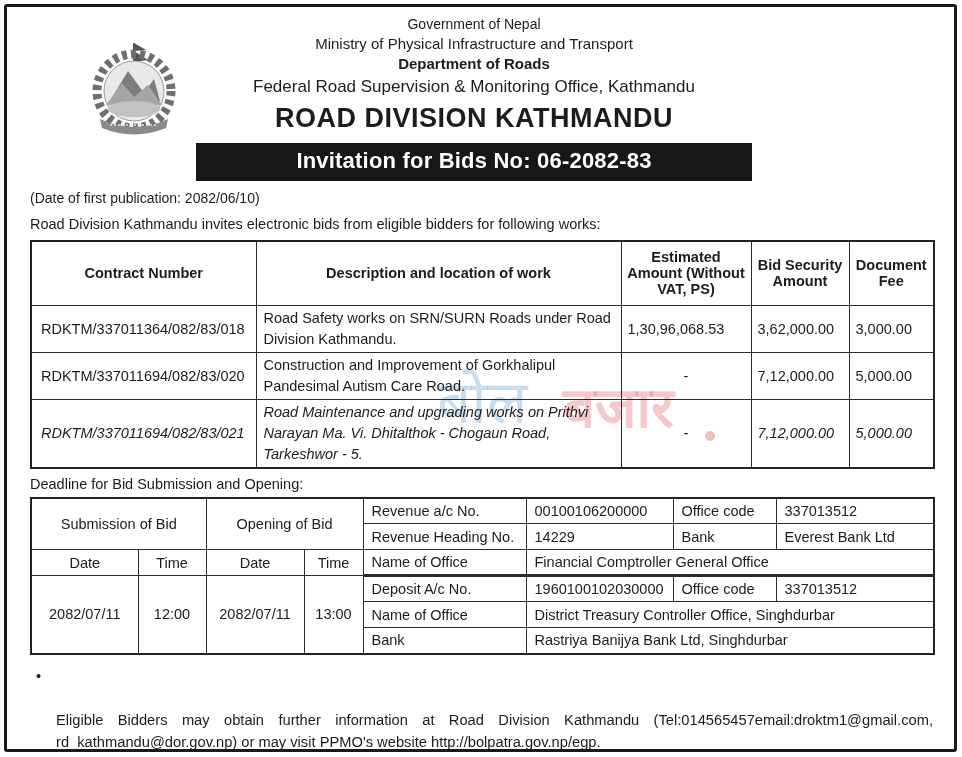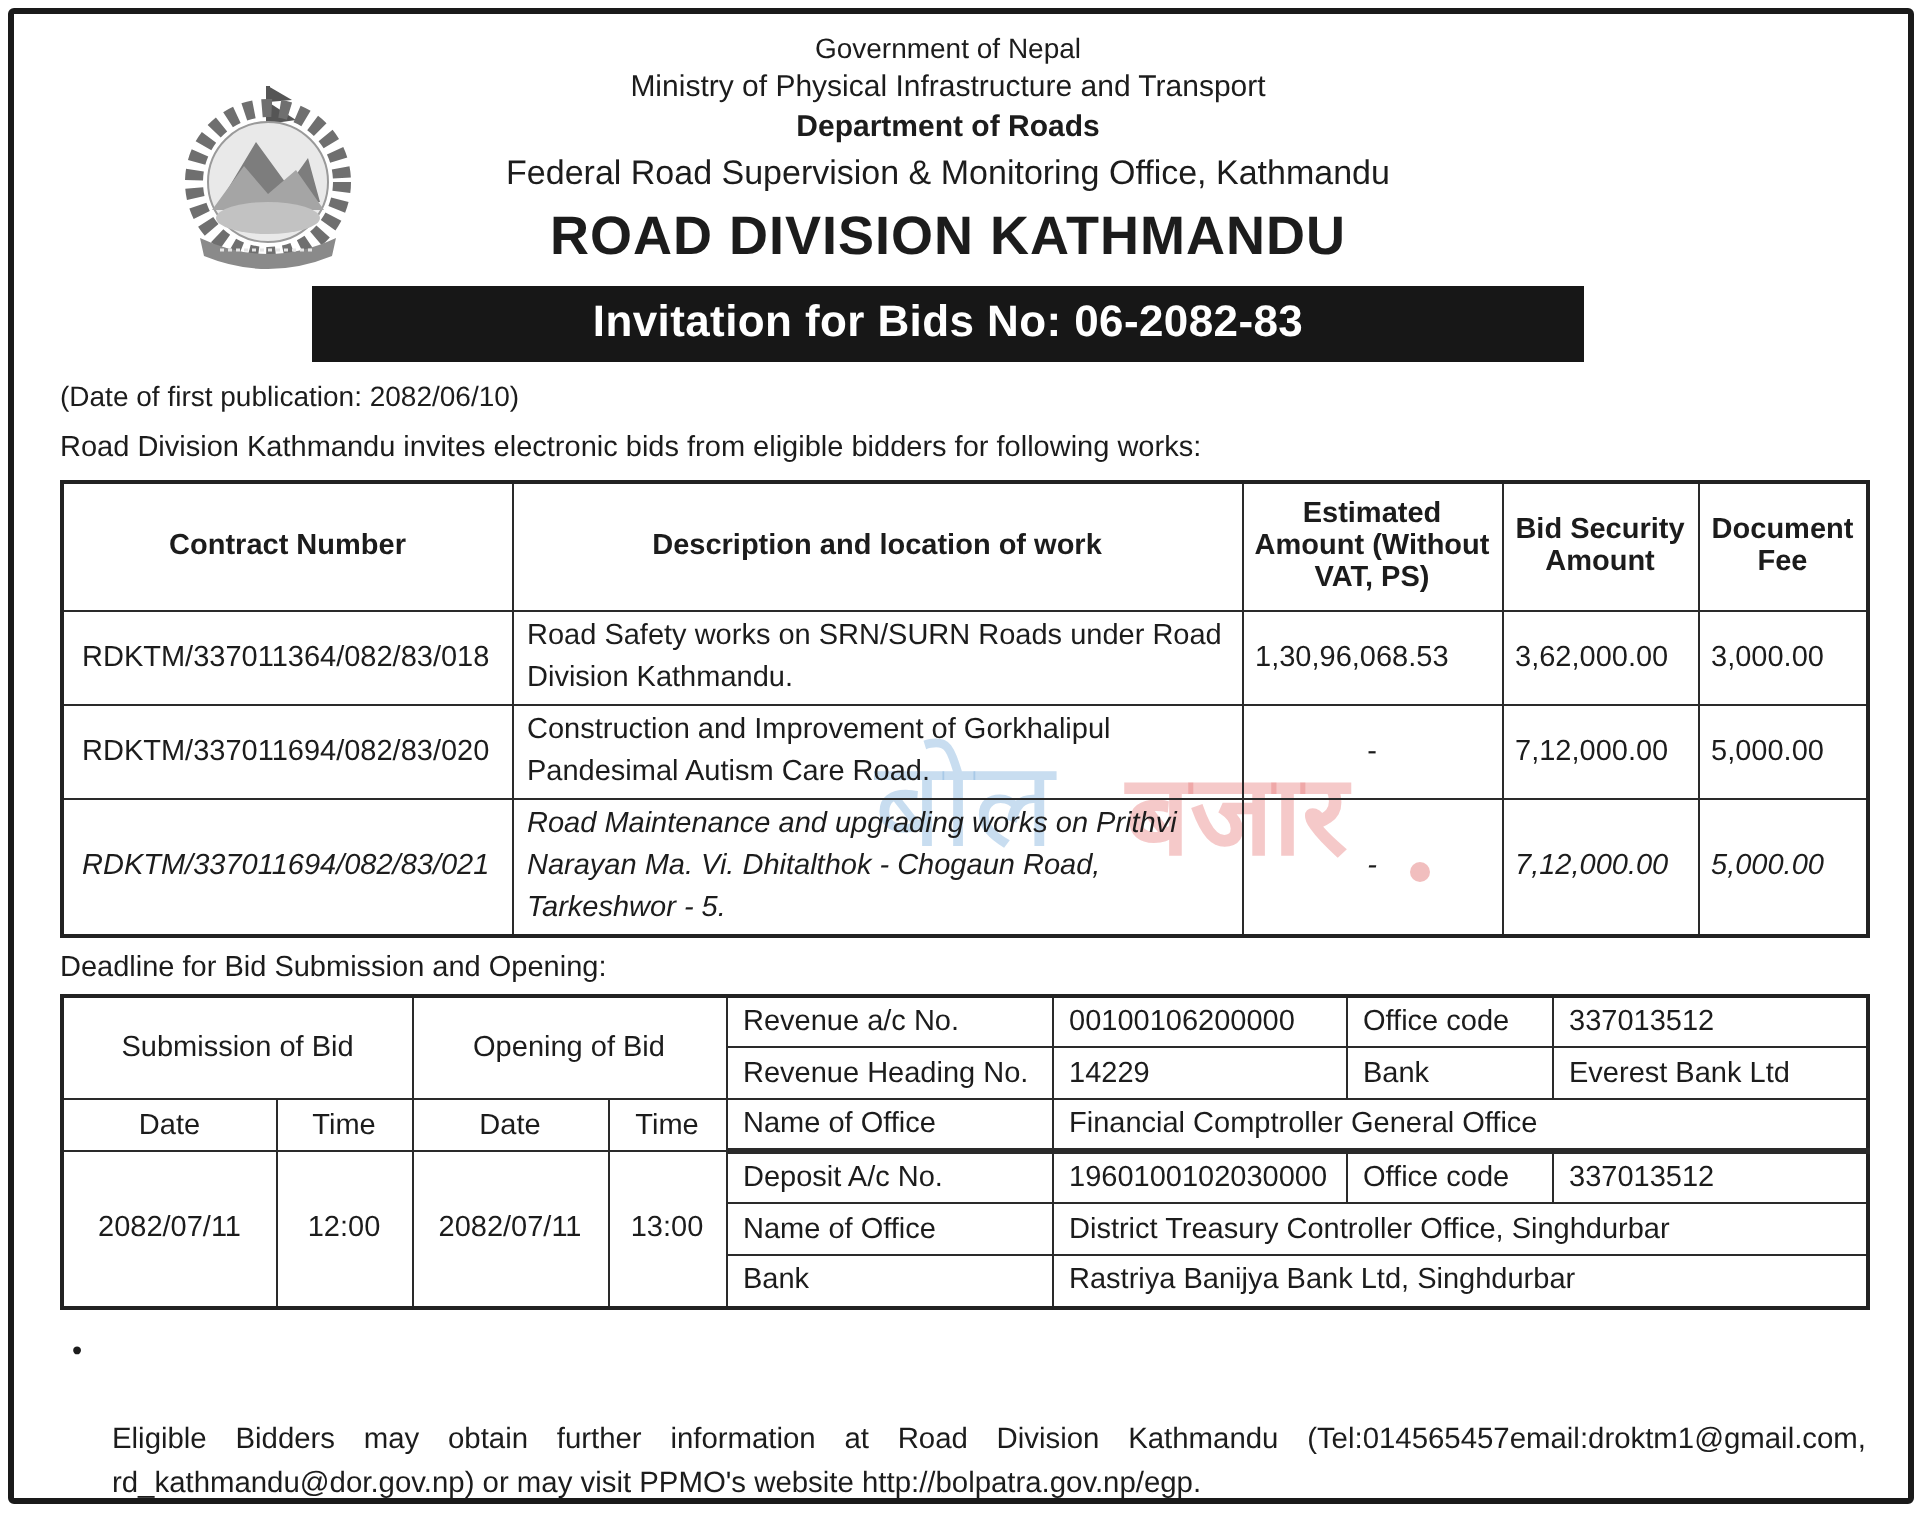--- a/index.html
+++ b/index.html
@@ -25,21 +25,21 @@
     z-index: 1;
   }
   
   .hdr { text-align: center; position: relative; }
   .hdr-line1 { font-size: 14px; line-height: 19px; }
   .hdr-line2 { font-size: 15px; line-height: 20px; }
   .hdr-line3 { font-size: 15px; line-height: 20px; font-weight: bold; }
   .hdr-line4 { font-size: 17px; line-height: 25px; }
   .hdr-division { font-size: 27px; line-height: 33px; font-weight: bold; letter-spacing: 0.5px; margin-top: 3px; }
   .banner {
-    width: 636px; margin: 8px auto 0 auto;
+    width: 556px; margin: 8px auto 0 auto;
     background: #171717; color: #ffffff;
     font-size: 22px; font-weight: bold;
     text-align: center; padding: 5px 0 7px 0;
     letter-spacing: 0.2px;
   }
   .pub-date { font-size: 14px; margin-top: 9px; text-align: left; }
   .emblem { position: absolute; left: 58px; top: 24px; width: 92px; height: 96px; }
   
   .intro { font-size: 14.5px; margin-top: 10px; text-align: left; }
   

